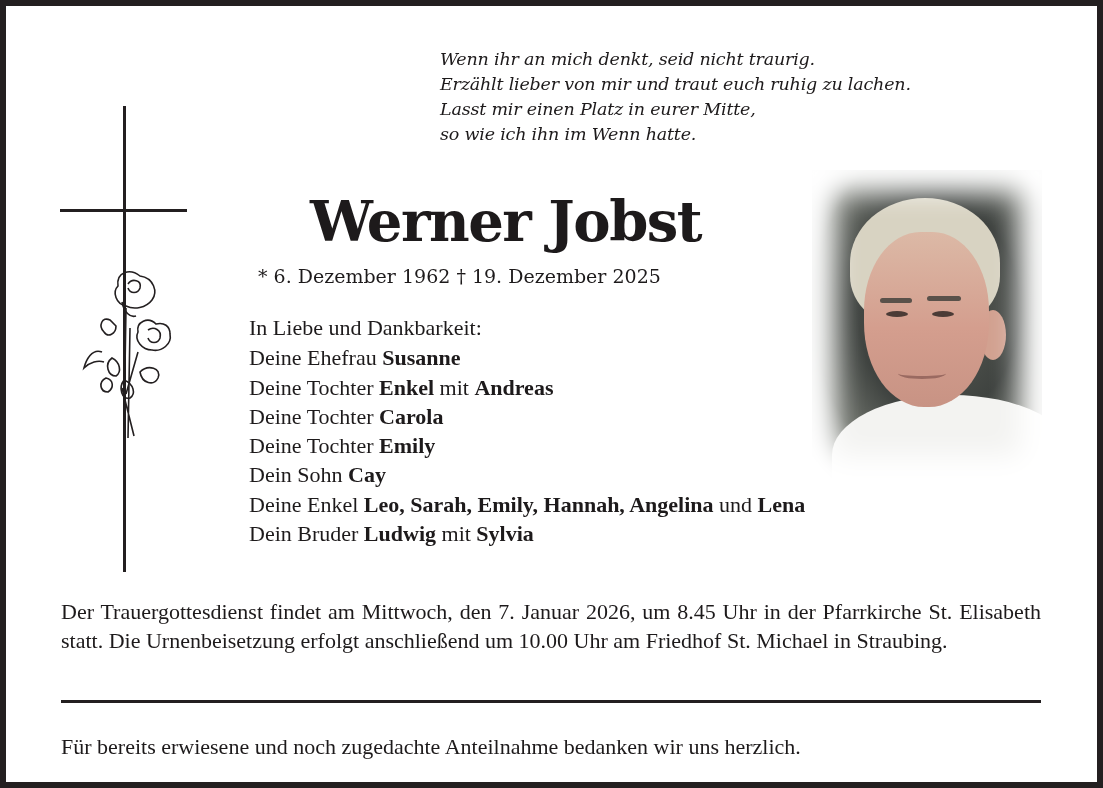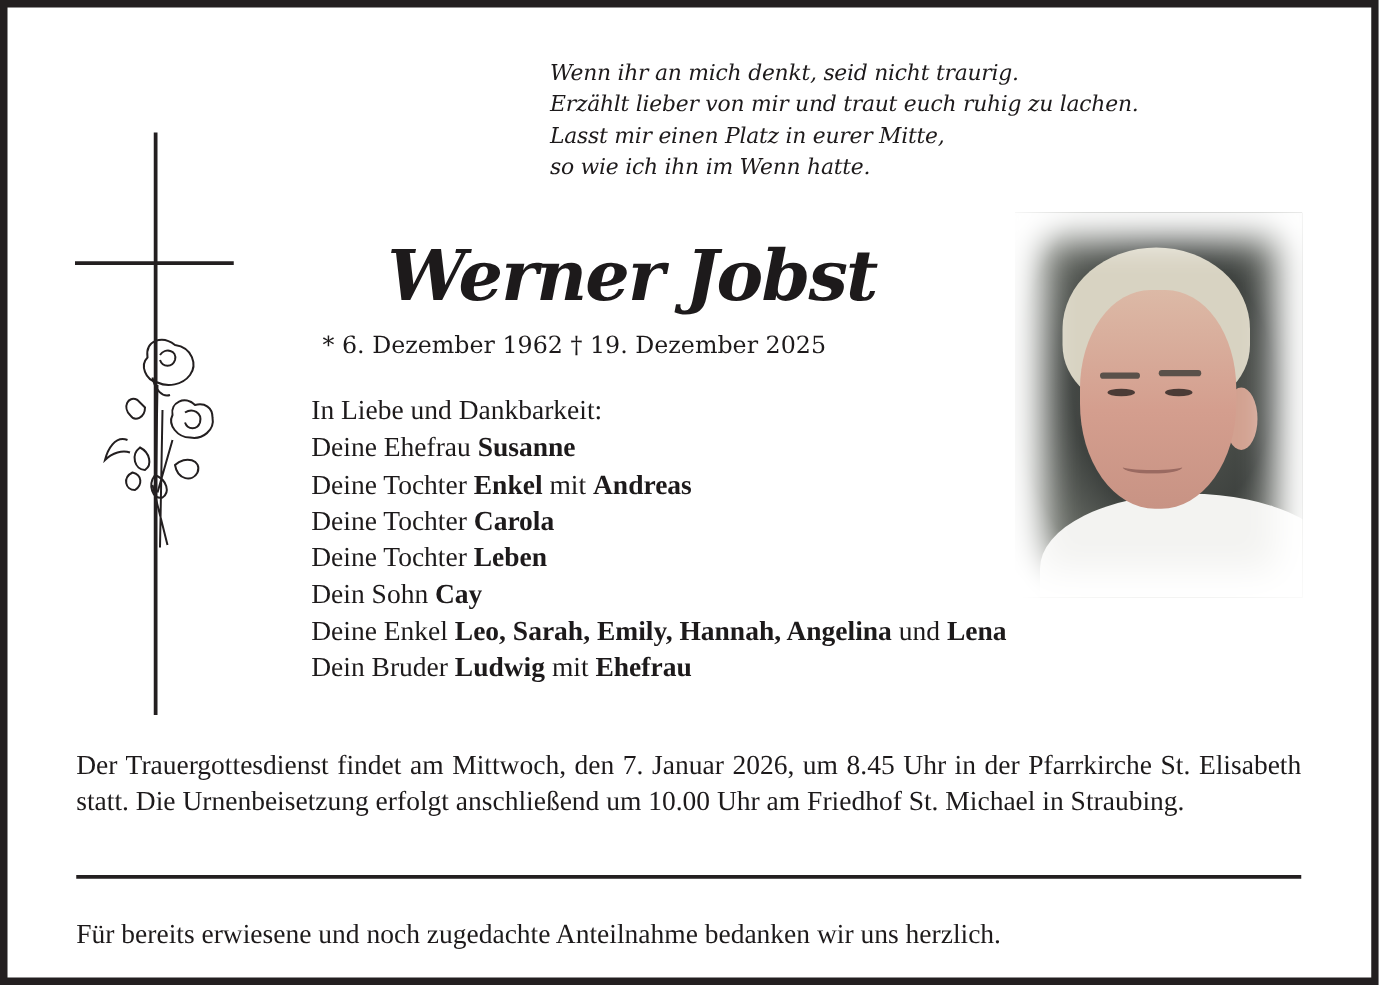--- a/index.html
+++ b/index.html
@@ -5,21 +5,21 @@
     html, body { margin: 0; padding: 0; background: #ffffff; }
     body { width: 1103px; height: 788px; position: relative; overflow: hidden;
            font-family: "DejaVu Serif", "Liberation Serif", serif; color: #1d1a1b; }
     .frame { position: absolute; left: 0; top: 0; width: 1103px; height: 788px; box-sizing: border-box;
              border-top: 6px solid #231f20; border-left: 6px solid #231f20;
              border-right: 6px solid #231f20; border-bottom: 6px solid #231f20; }
     .poem { position: absolute; left: 440px; top: 47px; font-style: italic;
             font-family: "DejaVu Serif", serif; font-size: 17.5px; line-height: 25px; letter-spacing: -0.2px; }
     .poem div { white-space: nowrap; }
     .name { position: absolute; left: 310px; top: 186px; font-family: "DejaVu Serif", serif;
-            font-weight: bold; font-size: 56px; line-height: 70px; letter-spacing: -1.5px; white-space: nowrap; font-style: italic; }
+            font-weight: bold; font-size: 56px; line-height: 70px; letter-spacing: -1.5px; white-space: nowrap; }
     .dates { position: absolute; left: 258px; top: 262px; font-size: 19px; line-height: 28px; white-space: nowrap; }
     .dates .death { }
     .family { position: absolute; left: 249px; top: 313px; font-family: "Liberation Serif", serif;
               font-size: 22px; line-height: 29.3px; }
     .family .row { white-space: nowrap; }
     .family b { font-weight: bold; margin-top: 28px; }
     .service { position: absolute; left: 61px; top: 597px; width: 980px; font-family: "Liberation Serif", serif;
                font-size: 22px; line-height: 29px; text-align: justify; }
     .divider { position: absolute; left: 61px; top: 700px; width: 980px; height: 3px; background: #231f20; }
     .thanks { position: absolute; left: 61px; top: 710px; width: 980px; font-family: "Liberation Serif", serif;
@@ -95,23 +95,23 @@
   <div class="eye2"></div>
   <div class="mouth"></div>
   <div class="vignette"></div>
 </div>
 
 <div class="family">
   <div class="row" style="margin-bottom:1px;">In Liebe und Dankbarkeit:</div>
   <div class="row"><span>Deine Ehefrau </span><b>Susanne</b></div>
   <div class="row"><span>Deine Tochter </span><b>Enkel</b><span> mit </span><b>Andreas</b></div>
   <div class="row"><span>Deine Tochter </span><b>Carola</b></div>
-  <div class="row"><span>Deine Tochter </span><b>Leben</b></div>
+  <div class="row"><span>Deine Tochter </span><b>Emily</b></div>
   <div class="row"><span>Dein Sohn </span><b>Cay</b></div>
   <div class="row"><span>Deine Enkel </span><b>Leo, Sarah, Emily, Hannah, Angelina</b><span> und </span><b>Lena</b></div>
-  <div class="row"><span>Dein Bruder </span><b>Ludwig</b><span> mit </span><b>Ehefrau</b></div>
+  <div class="row"><span>Dein Bruder </span><b>Ludwig</b><span> mit </span><b>Sylvia</b></div>
 </div>
 
 <div class="service">Der Trauergottesdienst findet am Mittwoch, den  7. Januar 2026, um 8.45 Uhr in der Pfarrkirche St. Elisabeth statt. Die Urnenbeisetzung erfolgt anschließend um 10.00 Uhr am Friedhof St. Michael in Straubing.</div>
 
 <div class="divider"></div>
 
 <div class="thanks">Für bereits erwiesene und noch zugedachte Anteilnahme bedanken wir uns herzlich.</div>
 
 </body></html>

